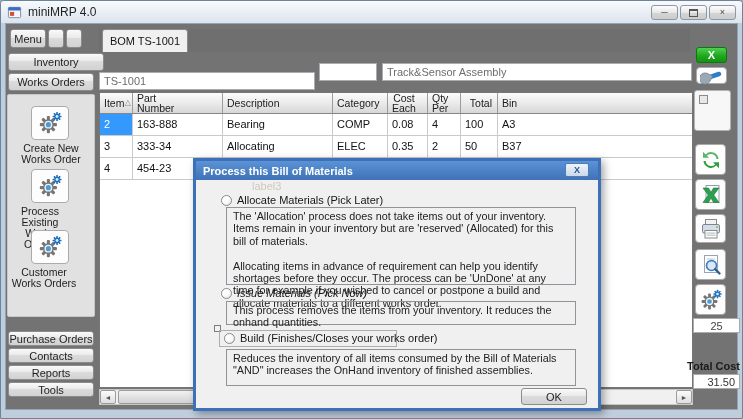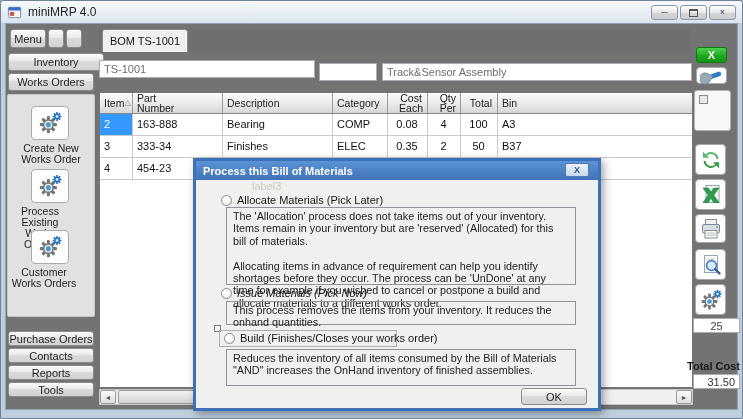--- a/index.html
+++ b/index.html
@@ -53,22 +53,22 @@
   .thead { display:flex; height:21px; background:linear-gradient(#fcfcfc,#e9e9e9 55%,#d7d7d7);
            border-bottom:1px solid #868686; }
   .th { display:flex; align-items:center; padding:0 4px; font-size:10.5px; color:#1c1c1c;
         white-space:pre-line; line-height:10px; border-right:1px solid #9c9c9c; position:relative; }
   .tr { display:flex; height:22px; }
   .td { font-size:11px; color:#111; line-height:21px; padding:0 4px;
         border-right:1px solid #cacaca; border-bottom:1px solid #cacaca;
         overflow:hidden; white-space:nowrap; }
   .c0{width:33px;} .c1{width:90px;} .c2{width:110px;} .c3{width:55px;}
   .c4{width:40px;} .c5{width:33px;} .c6{width:37px;} .c7{width:194px;border-right:none;}
-  .num { text-align:center; justify-content:flex-end; padding-right:5px; }
-  .ctr { justify-content:flex-end; text-align:center; }
+  .num { text-align:left; justify-content:flex-end; padding-right:5px; }
+  .ctr { justify-content:flex-start; text-align:center; }
   .sel { background:#3399ff; color:#fff; }
   .sort { position:absolute; right:1px; top:6px; font-size:8px; color:#8a8a8a; line-height:8px; }
 
   
   .hscroll { display:flex; align-items:center; background:#f0f0f0; border:1px solid #c6c6c6; }
   .sbtn { width:16px; height:14px; font-size:7px; color:#555; background:linear-gradient(#fbfbfb,#dedede);
           border:1px solid #9b9b9b; border-radius:2px; display:flex; align-items:center; justify-content:center; }
   .strack { flex:1; height:14px; position:relative; }
   .sthumb { position:absolute; left:2px; top:0; width:430px; height:14px;
             background:linear-gradient(#f2f2f2,#d2d2d2); border:1px solid #9b9b9b; border-radius:2px; }
@@ -255,21 +255,21 @@
     <div class="btn abs" style="left:2px;top:341px;width:86px;height:15px;">
         <span>Reports</span>
       </div>
 
     <div class="tabstrip abs" style="left:93px;top:5px;width:591px;height:23px;">
       <div class="tab">
           <span>BOM TS-1001</span>
         </div>
     </div>
 
-    <input class="input abs" style="left: 93px; top: 36px; width: 216px; height: 18px;" value="TS-1001">
+    <input class="input abs" style="left: 93px; top: 48px; width: 216px; height: 18px;" value="TS-1001">
     <input class="input abs" style="left: 313px; top: 39px; width: 58px; height: 18px;" value="">
     <input class="input abs" style="left: 376px; top: 39px; width: 310px; height: 18px;" value="Track&amp;Sensor Assembly">
 
     <div class="grid abs" style="left:93px;top:68px;width:594px;height:296px;">
       <div class="thead">
         <div class="th c0"><span>Item</span><span class="sort">△</span></div>
         <div class="th c1"><span>Part
 Number</span></div>
         <div class="th c2"><span>Description</span></div>
         <div class="th c3"><span>Category</span></div>
@@ -286,21 +286,21 @@
         <div class="td c2">Bearing</div>
         <div class="td c3">COMP</div>
         <div class="td c4 num">0.08</div>
         <div class="td c5 num">4</div>
         <div class="td c6 num">100</div>
         <div class="td c7">A3</div>
       </div>
       <div class="tr">
         <div class="td c0">3</div>
         <div class="td c1">333-34</div>
-        <div class="td c2">Finishes</div>
+        <div class="td c2">Allocating</div>
         <div class="td c3">ELEC</div>
         <div class="td c4 num">0.35</div>
         <div class="td c5 num">2</div>
         <div class="td c6 num">50</div>
         <div class="td c7">B37</div>
       </div>
       <div class="tr">
         <div class="td c0">4</div>
         <div class="td c1">454-23</div>
         <div class="td c2"></div>

